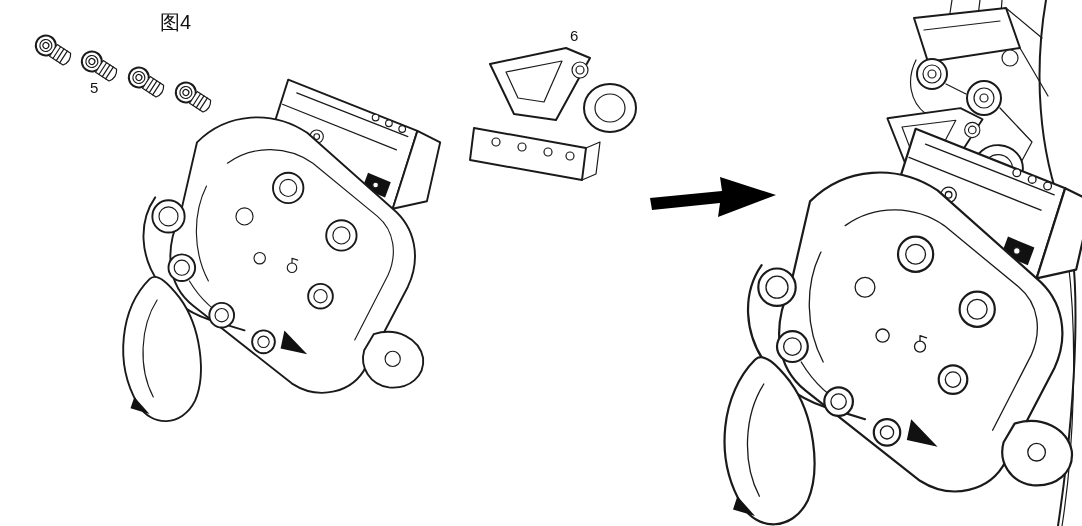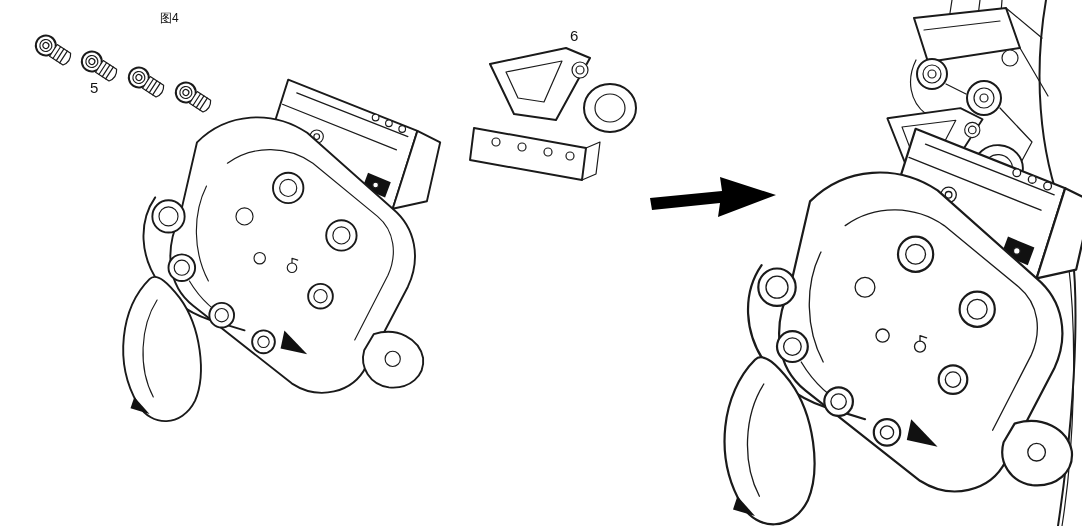--- a/index.html
+++ b/index.html
@@ -13,21 +13,21 @@
   svg { display:block; }
   
   .ln  { fill:none; stroke:#1a1a1a; stroke-width:2;   stroke-linejoin:round; stroke-linecap:round; }
   .ln2 { fill:none; stroke:#1a1a1a; stroke-width:1.2; stroke-linejoin:round; stroke-linecap:round; }
   .fw  { fill:#ffffff; stroke:#1a1a1a; stroke-width:2;   stroke-linejoin:round; }
   .fw2 { fill:#ffffff; stroke:#1a1a1a; stroke-width:1.2; stroke-linejoin:round; }
   .dark{ fill:#111111; stroke:none; }
   .lbl {
     position:absolute;
     color:#111111;
-    font-size:12px;
+    font-size:20px;
     line-height:1;
     user-select:none;
   }
   .lbl.num { font-size:15px; }
 </style>
 </head>
 <body>
 
 <div class="canvas">
 

